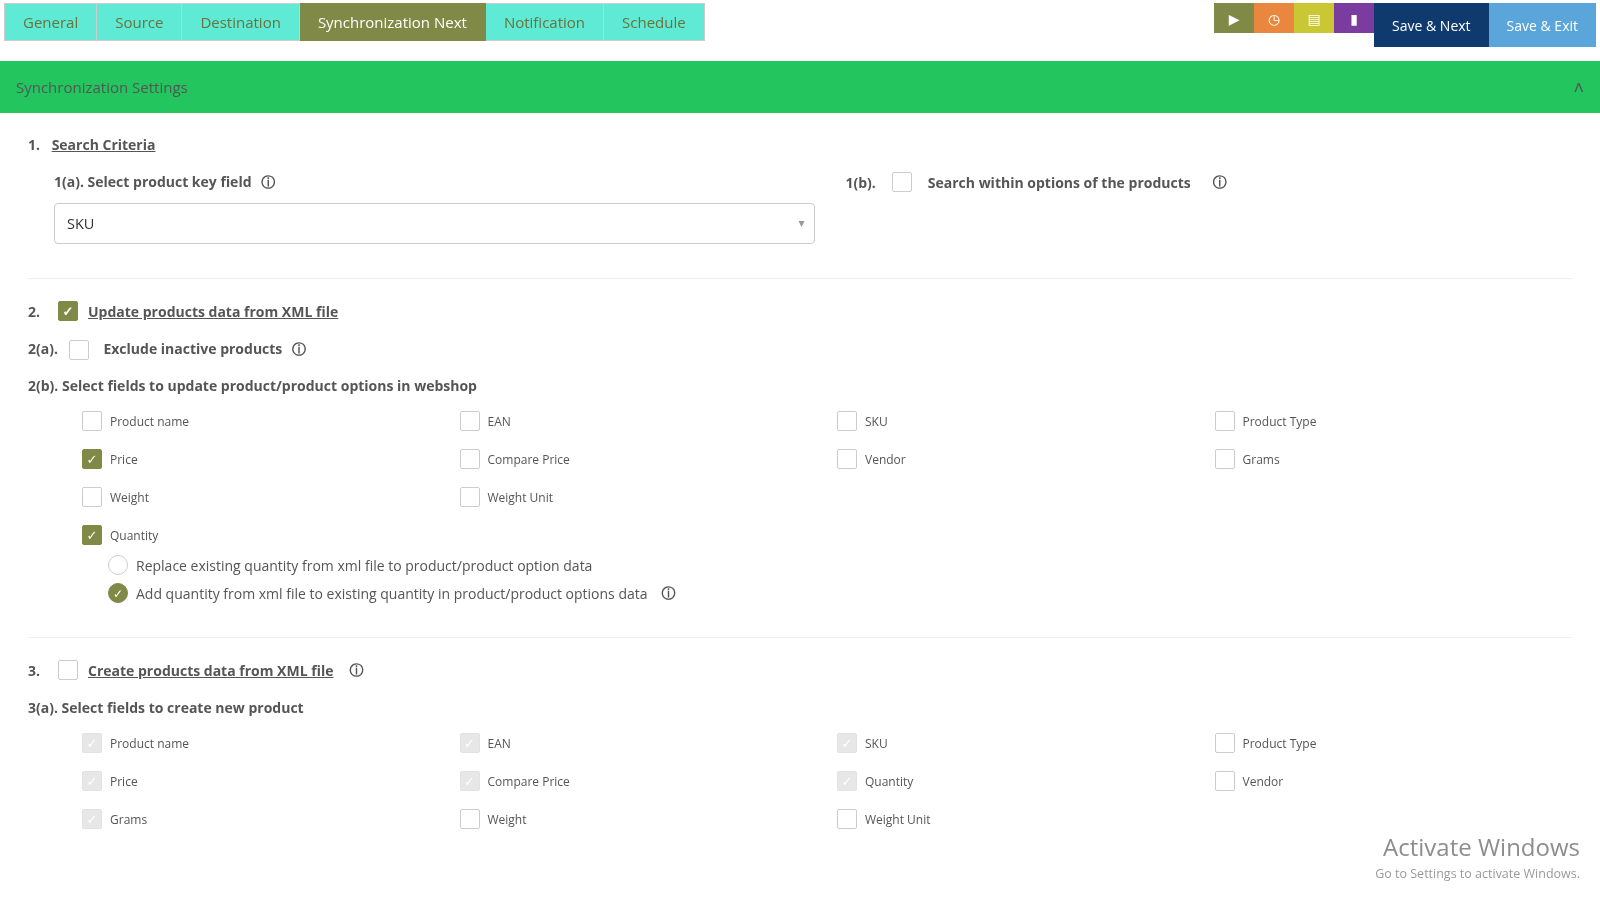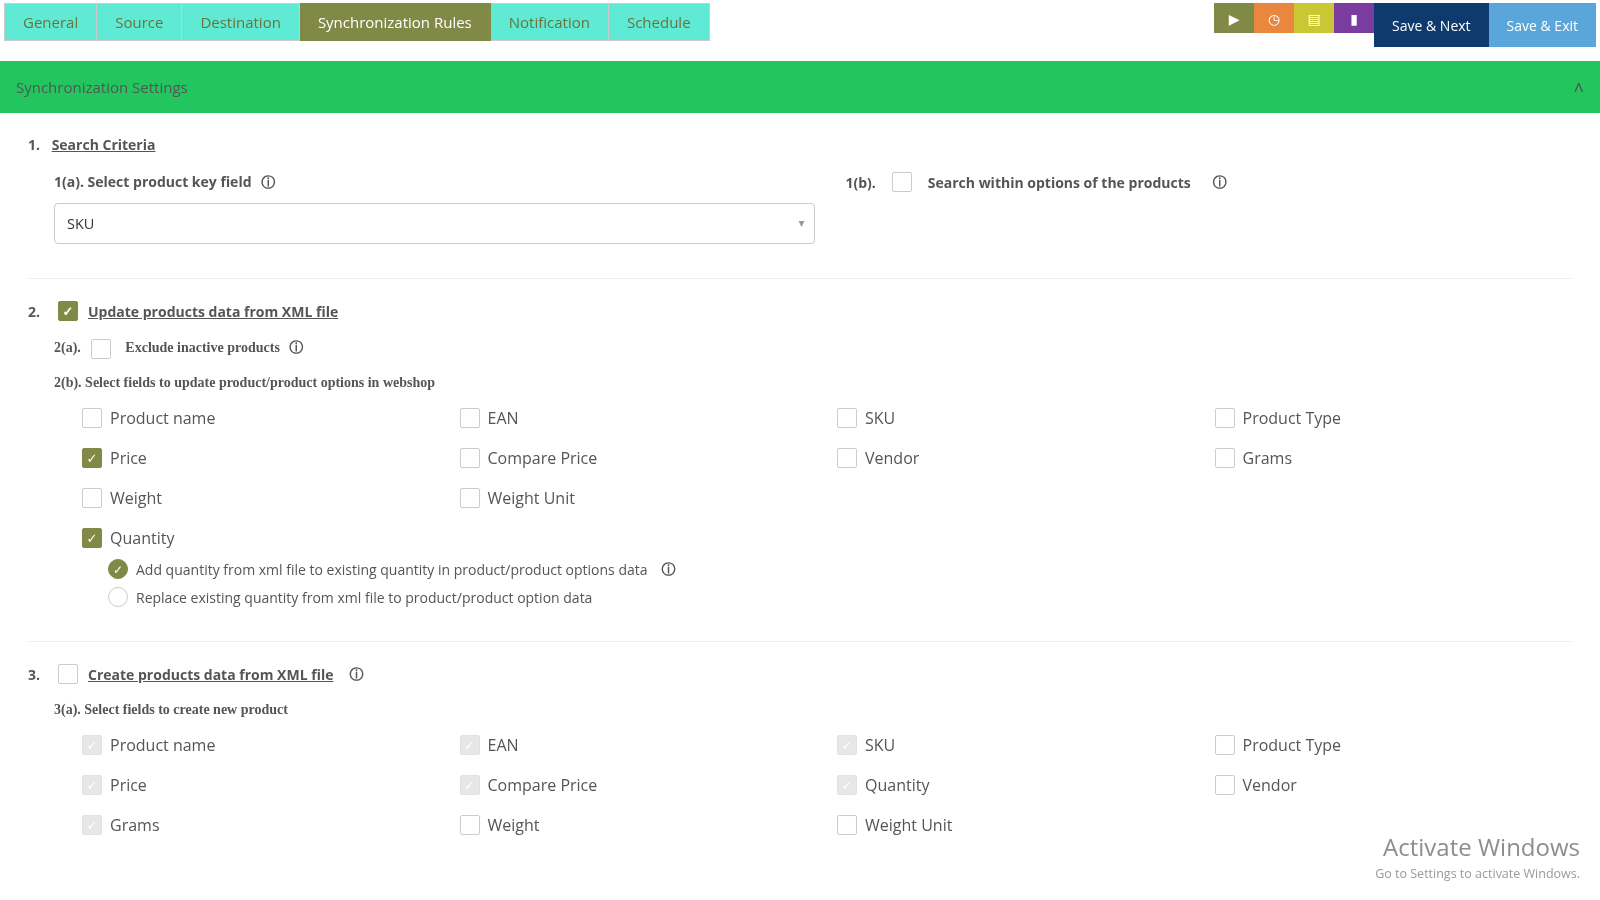--- a/index.html
+++ b/index.html
@@ -80,24 +80,24 @@
     align-items:center; justify-content:center;
     font-size:10px; font-weight:700; color:#555;
     margin-left:6px; cursor:pointer;
   }
   .info-icon::before { content:"ⓘ"; font-size:14px; }
 
   hr.sep { border:none; border-top:1px solid #eee; margin:34px 0 22px 0; }
 
   .sec2-head { display:flex; align-items:center; gap:10px; font-weight:700; margin-bottom:18px; }
   .sec2-head .link { text-decoration: underline; }
-  .sub-ind { margin-left:26px; margin-bottom:16px; font-weight:700;font-family:Liberation Serif, serif; }
+  .sub-ind { margin-bottom:16px; font-weight:700; }
 
   .fields-grid { margin-left:54px; display:grid; grid-template-columns: repeat(4, 1fr); column-gap: 20px; row-gap: 18px; }
-  .fchk { display:flex; align-items:center; gap:8px; color:#555; font-size:16px; }
+  .fchk { display:flex; align-items:center; gap:8px; color:#555; font-size:12px; }
 
   .radio-group { margin-left:80px; margin-top:10px; }
   .radio-row { display:flex; align-items:center; gap:8px; margin-bottom:8px; color:#555; }
   .radio {
     width:20px; height:20px; border-radius:50%;
     border:1px solid #ccc; background:#fff; display:flex;
     align-items:center; justify-content:center; cursor:pointer; flex-shrink:0;
   }
   .radio.on { background:#808a46; border-color:#808a46; }
   .radio.on::after { content:"✓"; color:#fff; font-size:12px; }
@@ -112,21 +112,21 @@
   .chev { font-size:18px; color:#555; cursor:pointer; }
 </style>
 </head>
 <body>
 
 <div class="topbar">
   <div class="tabs">
     <div class="tab">General</div>
     <div class="tab">Source</div>
     <div class="tab">Destination</div>
-    <div class="tab active">Synchronization Rules</div>
+    <div class="tab active">Synchronization Next</div>
     <div class="tab">Notification</div>
     <div class="tab">Schedule</div>
   </div>
   <div class="actions">
     <div class="icon-btn c-olive">▶</div>
     <div class="icon-btn c-orange">◷</div>
     <div class="icon-btn c-yellow">▤</div>
     <div class="icon-btn c-purple">▮</div>
     <div class="text-btn c-navy">Save &amp; Next</div>
     <div class="text-btn c-blue">Save &amp; Exit</div>
@@ -224,27 +224,27 @@
 
   <div class="fields-grid" style="margin-top:18px; grid-template-columns: 1fr;">
     <div class="fchk">
       <span class="chk on"></span>
       <span>Quantity</span>
     </div>
   </div>
 
   <div class="radio-group">
     <div class="radio-row">
+      <span class="radio"></span>
+      <span>Replace existing quantity from xml file to product/product option data</span>
+    </div>
+    <div class="radio-row">
       <span class="radio on"></span>
       <span>Add quantity from xml file to existing quantity in product/product options data</span>
       <span class="info-icon"></span>
-    </div>
-    <div class="radio-row">
-      <span class="radio"></span>
-      <span>Replace existing quantity from xml file to product/product option data</span>
     </div>
   </div>
 
   <hr class="sep">
 
   <div class="sec2-head">
     <span class="sec-num">3.</span>
     <span class="chk"></span>
     <span class="link">Create products data from XML file</span>
     <span class="info-icon"></span>

